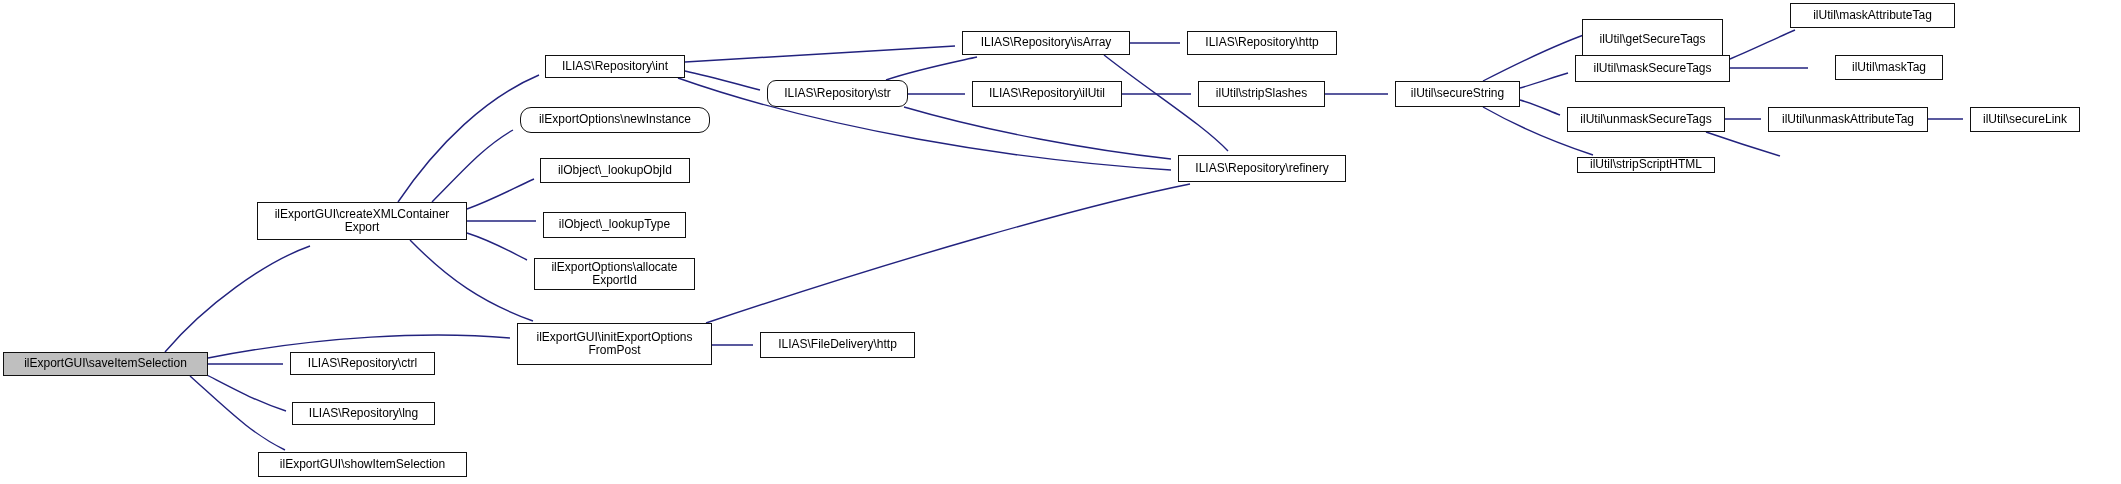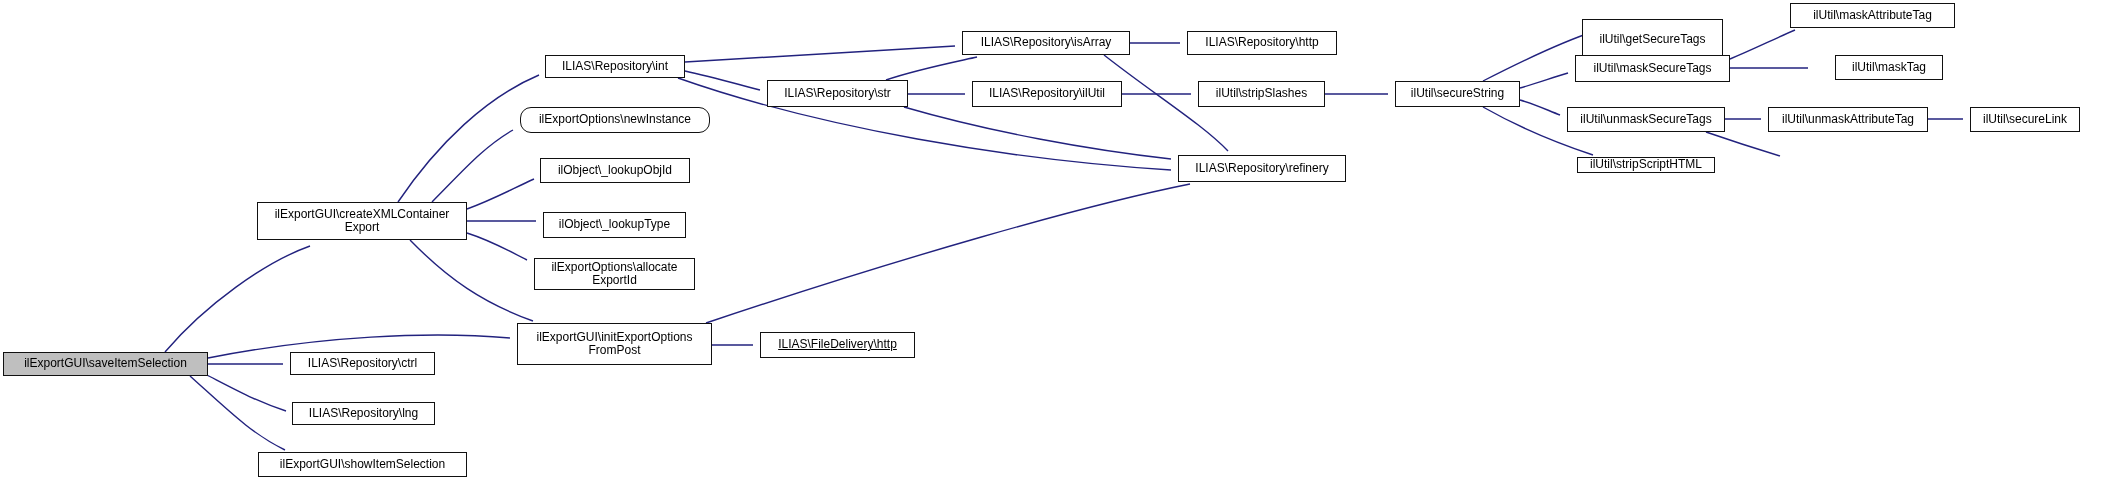--- a/index.html
+++ b/index.html
@@ -62,22 +62,22 @@
       <div class="node" style="left: 257px; top: 202px; width: 210px; height: 38px;"><span>ilExportGUI\createXMLContainer
 Export</span></div>
       <div class="node" style="left: 545px; top: 55px; width: 140px; height: 23px; text-align: right;"><span>ILIAS\Repository\int</span></div>
       <div class="node" style="left: 520px; top: 107px; width: 190px; height: 26px; border-radius: 11px;"><span>ilExportOptions\newInstance</span></div>
       <div class="node" style="left: 540px; top: 158px; width: 150px; height: 25px;"><span>ilObject\_lookupObjId</span></div>
       <div class="node" style="left: 543px; top: 212px; width: 143px; height: 26px;"><span>ilObject\_lookupType</span></div>
       <div class="node" style="left: 534px; top: 258px; width: 161px; height: 32px;"><span>ilExportOptions\allocate
 ExportId</span></div>
       <div class="node" style="left: 517px; top: 323px; width: 195px; height: 42px;"><span>ilExportGUI\initExportOptions
 FromPost</span></div>
-      <div class="node" style="left: 760px; top: 332px; width: 155px; height: 26px; text-decoration: underline;"><span>ILIAS\FileDelivery\http</span></div>
-      <div class="node" style="left: 767px; top: 80px; width: 141px; height: 27px;"><span>ILIAS\Repository\str</span></div>
+      <div class="node" style="left: 760px; top: 332px; width: 155px; height: 26px;"><span>ILIAS\FileDelivery\http</span></div>
+      <div class="node" style="left: 767px; top: 80px; width: 141px; height: 27px; border-radius: 9px;"><span>ILIAS\Repository\str</span></div>
       <div class="node" style="left: 962px; top: 31px; width: 168px; height: 24px;"><span>ILIAS\Repository\isArray</span></div>
       <div class="node" style="left: 1187px; top: 31px; width: 150px; height: 24px;"><span>ILIAS\Repository\http</span></div>
       <div class="node" style="left: 972px; top: 81px; width: 150px; height: 26px;"><span>ILIAS\Repository\ilUtil</span></div>
       <div class="node" style="left: 1198px; top: 81px; width: 127px; height: 26px;"><span>ilUtil\stripSlashes</span></div>
       <div class="node" style="left: 1178px; top: 155px; width: 168px; height: 27px;"><span>ILIAS\Repository\refinery</span></div>
       <div class="node" style="left: 1395px; top: 81px; width: 125px; height: 26px;"><span>ilUtil\secureString</span></div>
       <div class="node" style="left: 1582px; top: 19px; width: 141px; height: 41px;"><span>ilUtil\getSecureTags</span></div>
       <div class="node" style="left: 1575px; top: 55px; width: 155px; height: 27px;"><span>ilUtil\maskSecureTags</span></div>
       <div class="node" style="left: 1790px; top: 3px; width: 165px; height: 25px;"><span>ilUtil\maskAttributeTag</span></div>
       <div class="node" style="left: 1815px; top: 55px; width: 108px; height: 25px; margin-left: 20px;"><span>ilUtil\maskTag</span></div>

